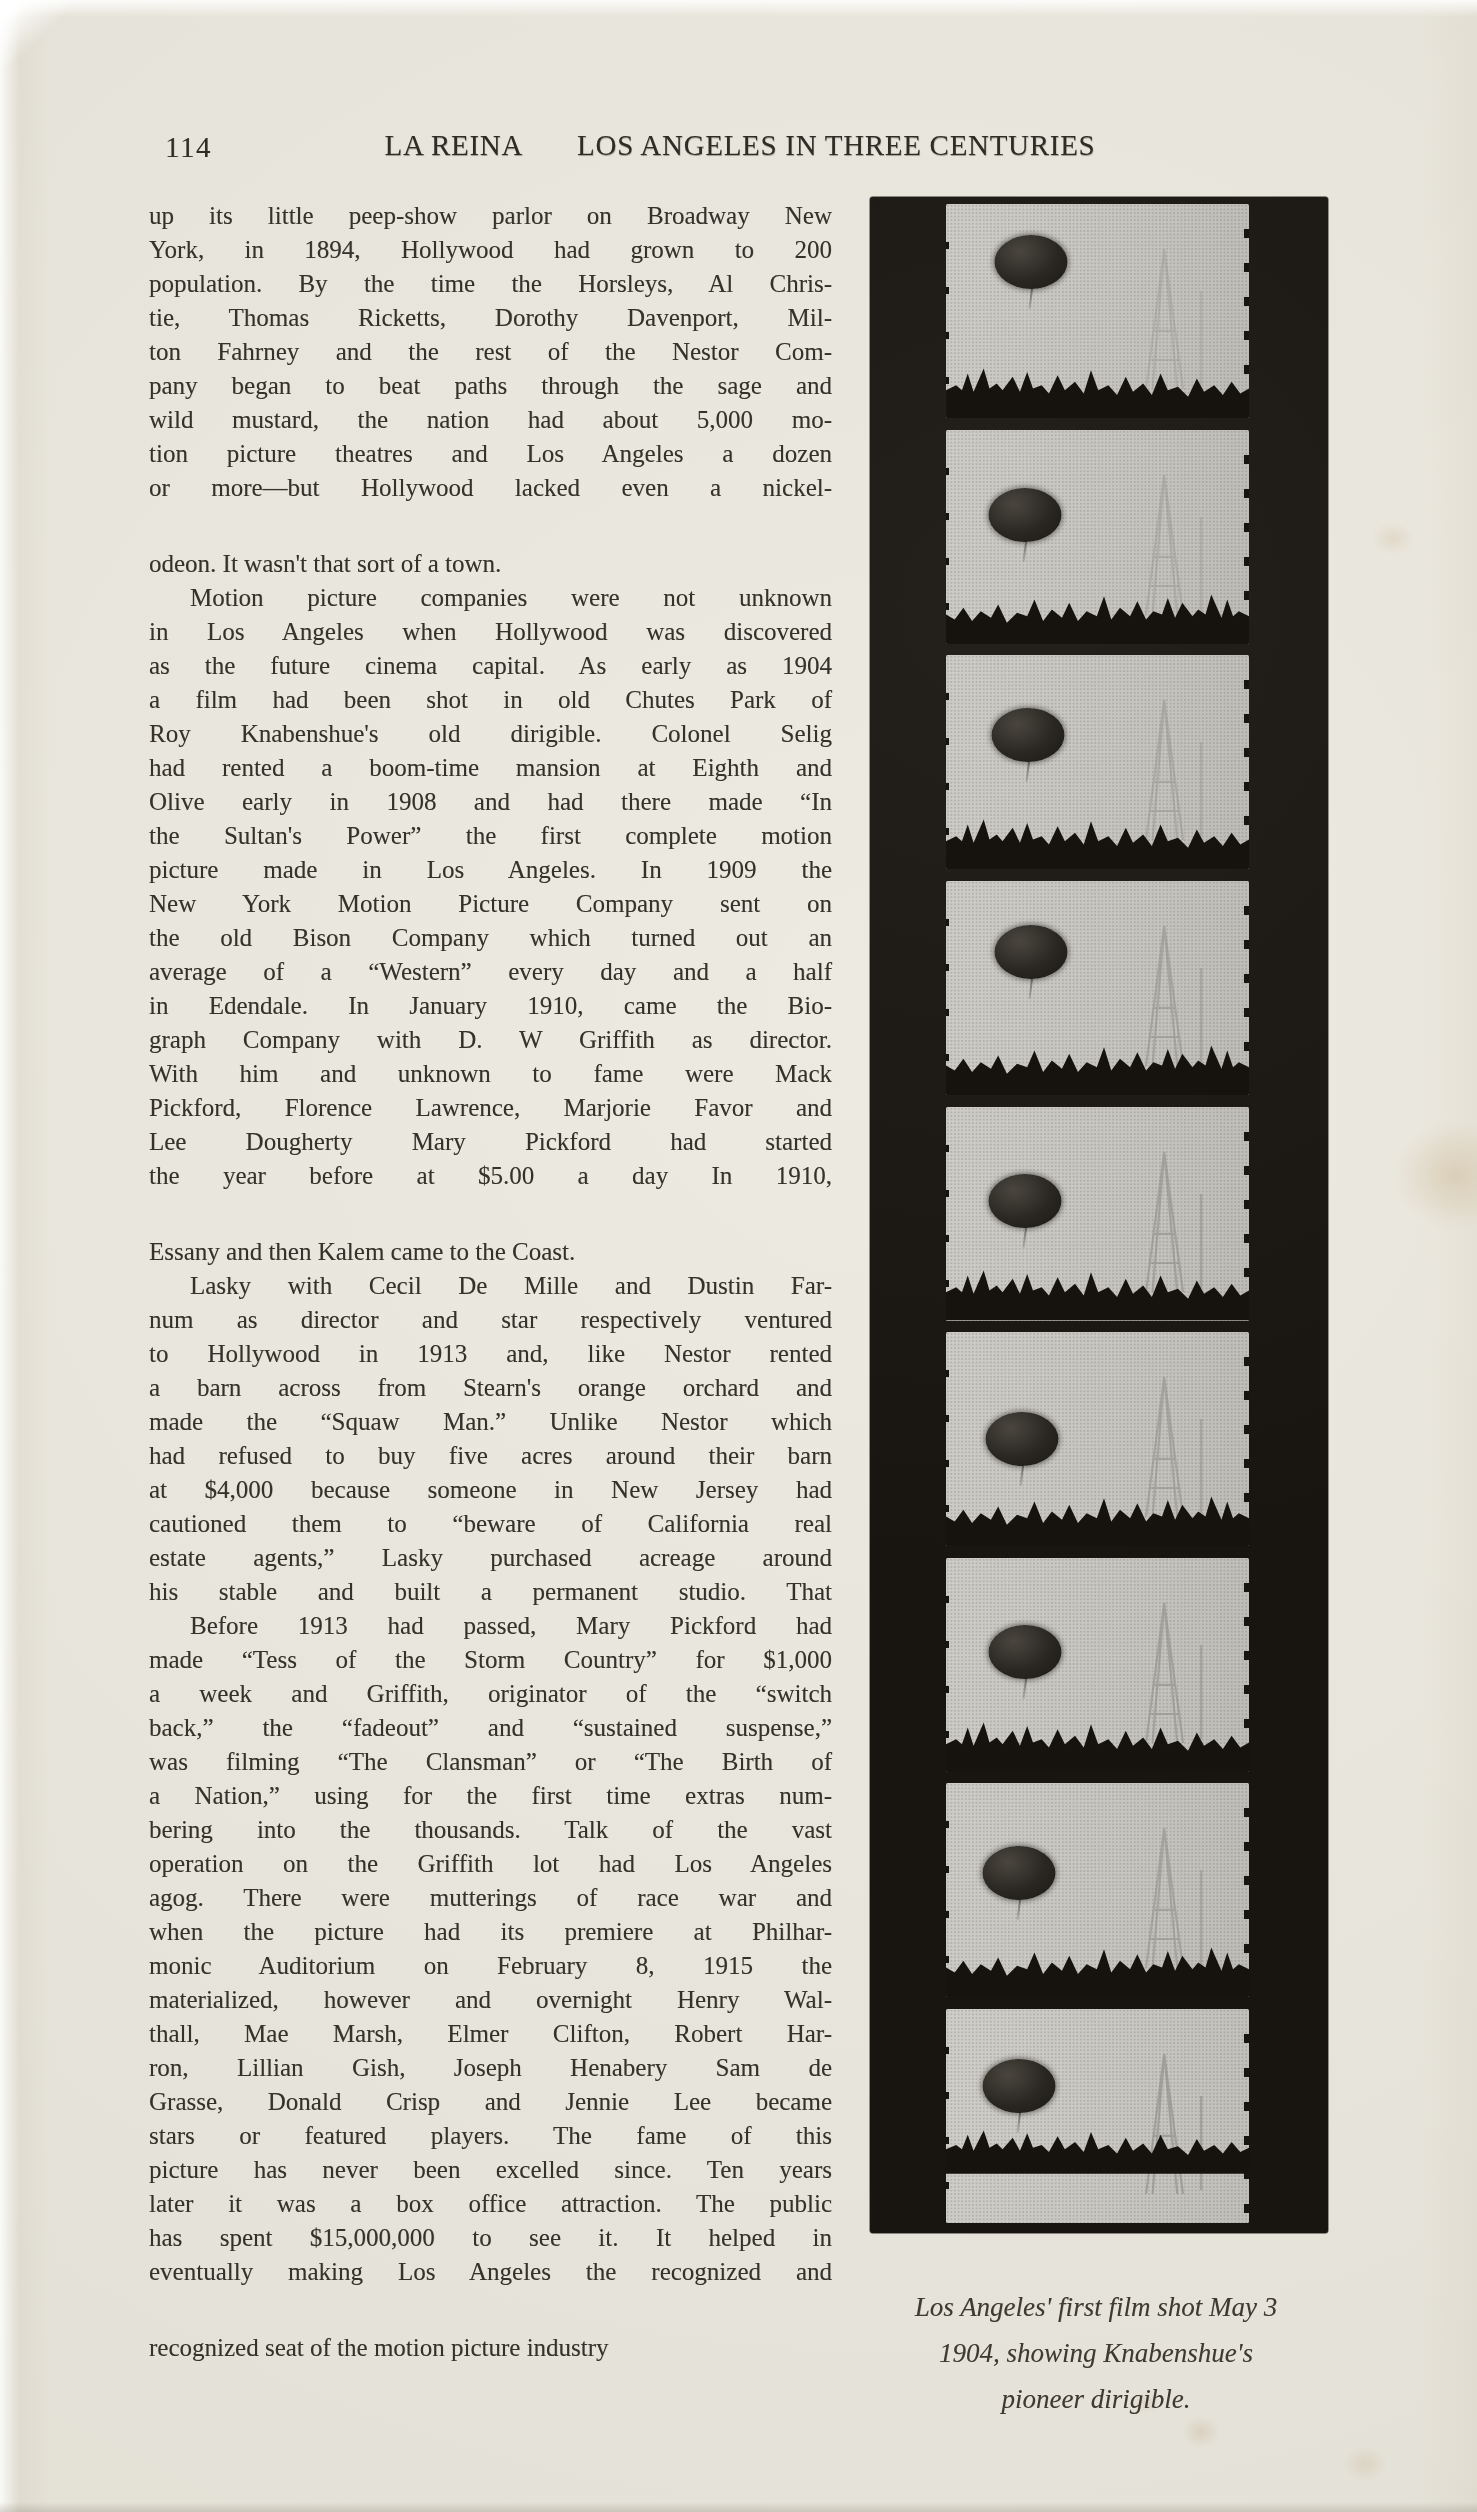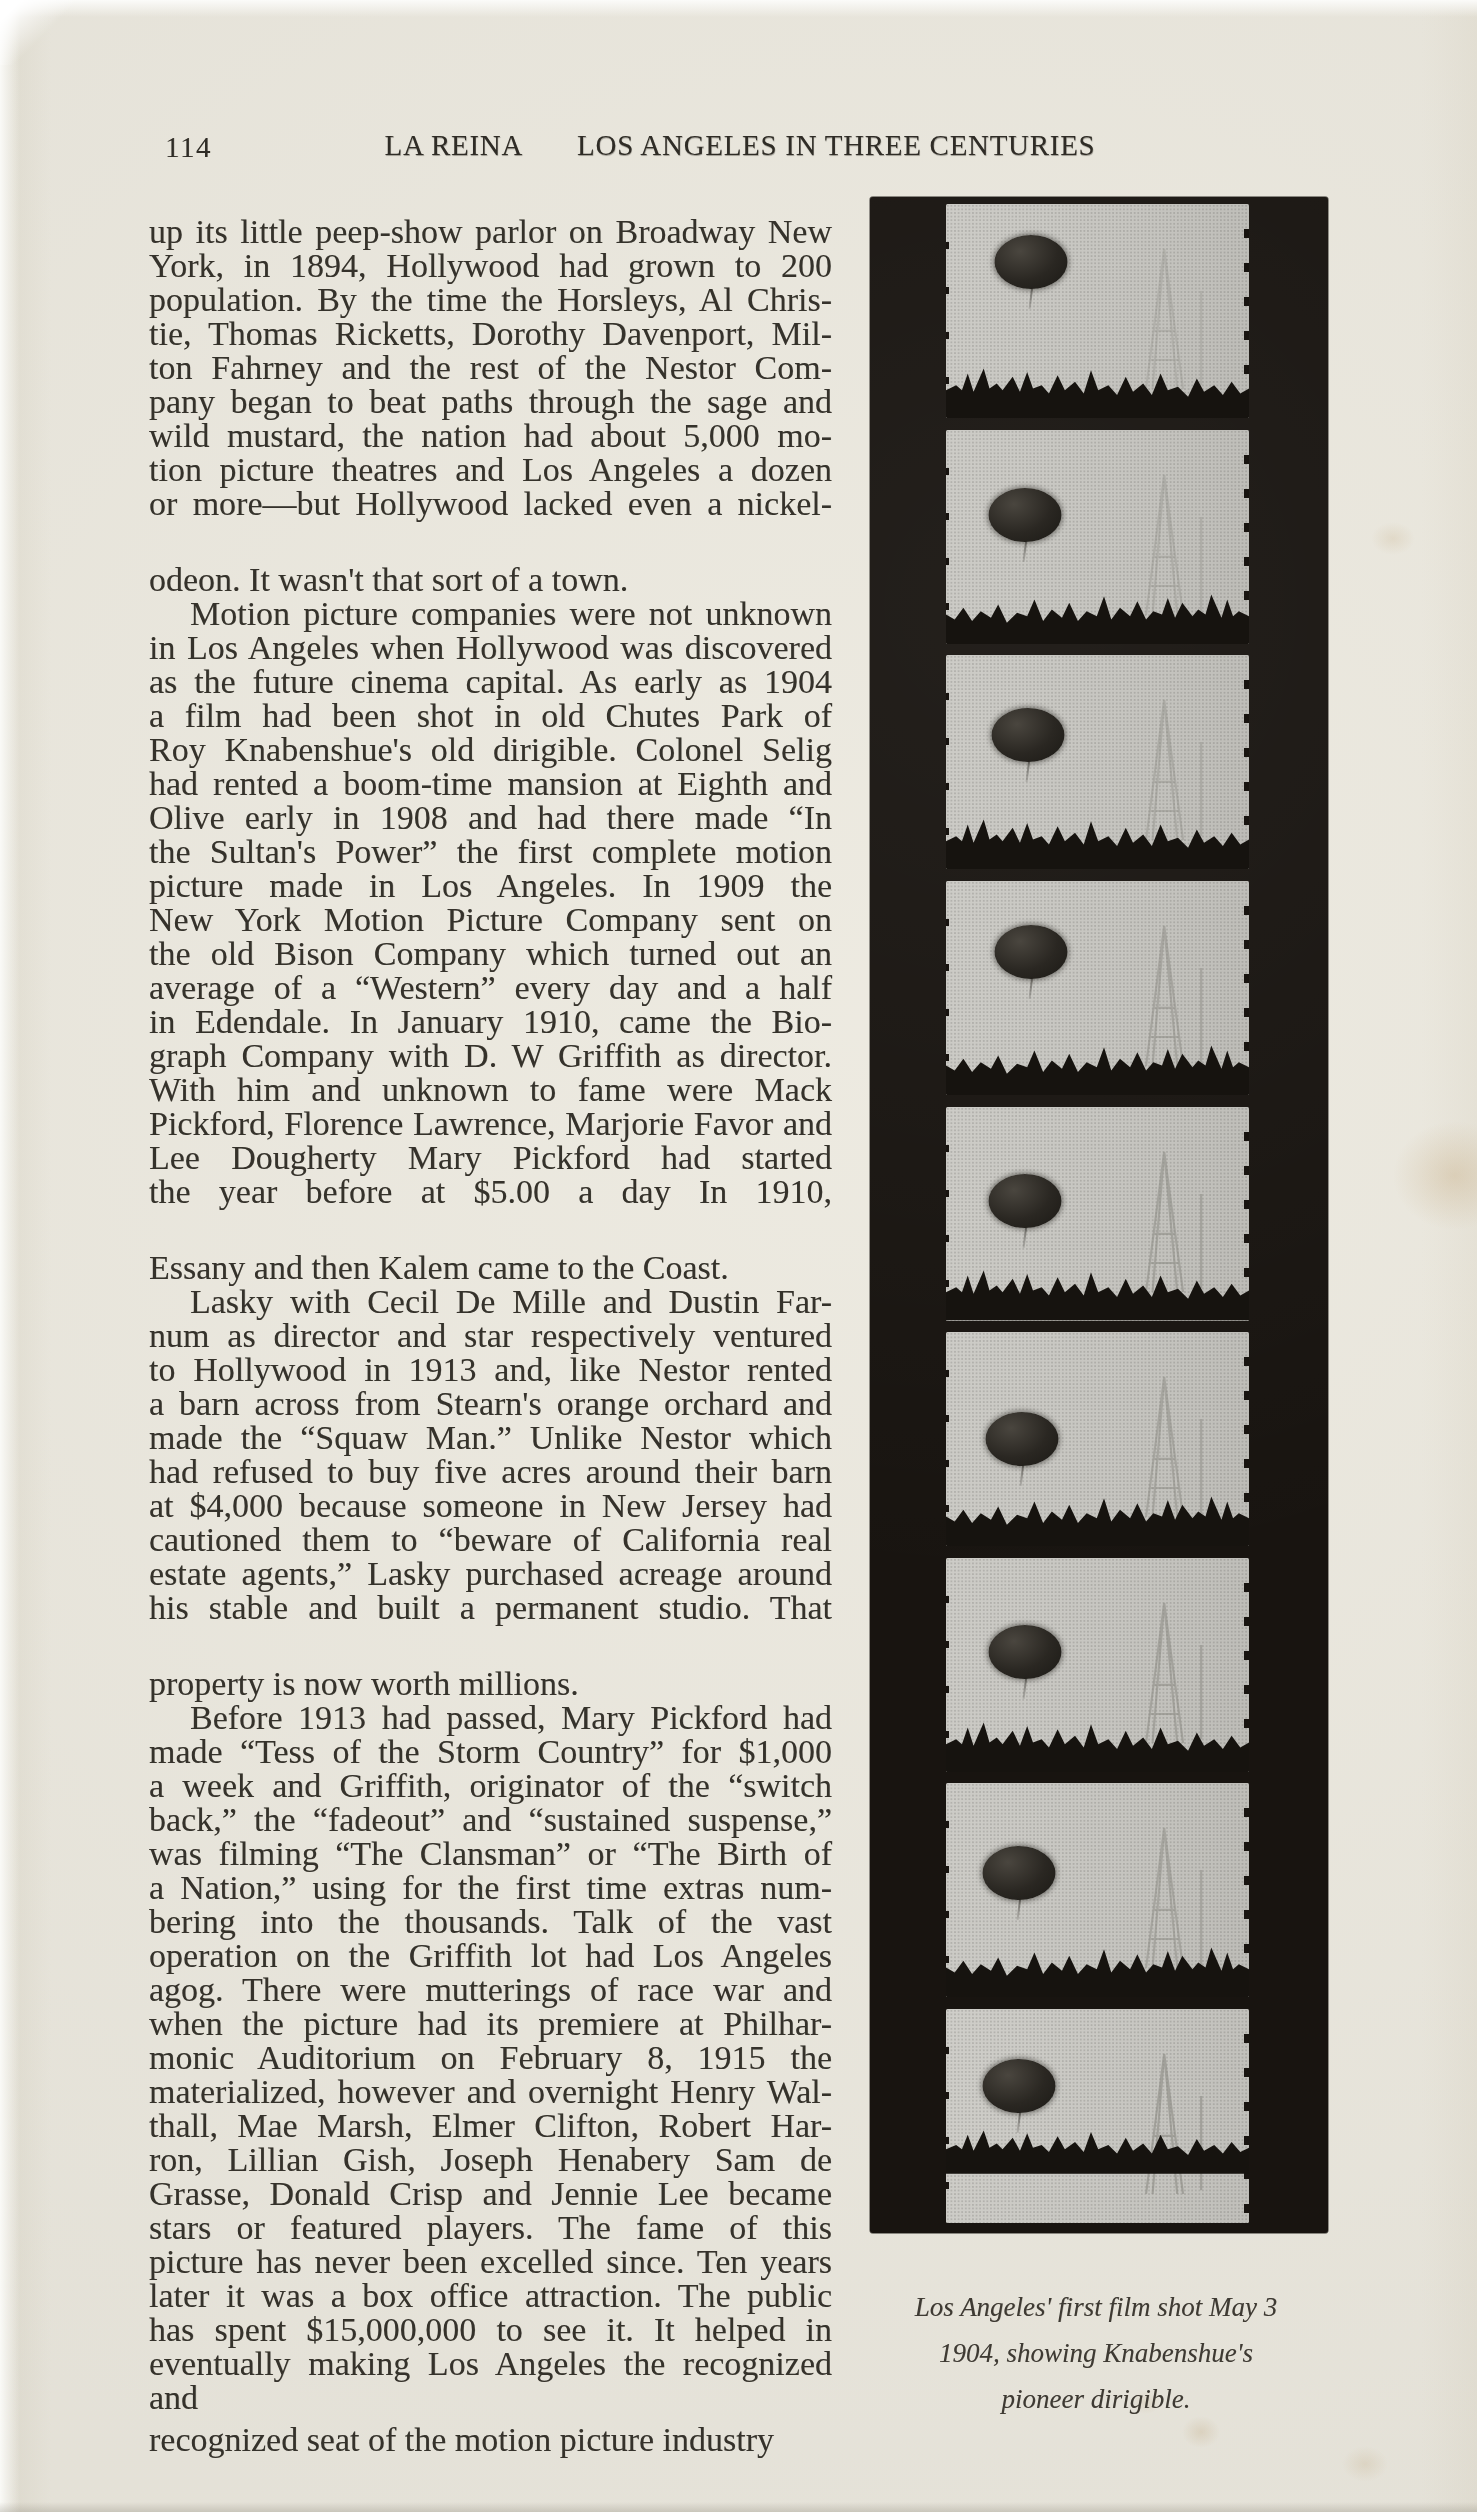--- a/index.html
+++ b/index.html
@@ -38,22 +38,22 @@
   
   .running-head { position:absolute; left:149px; top:129px; width:1182px; height:35px; }
   .page-number { position:absolute; left:16px; top:1.5px; font-size:29px; letter-spacing:1.5px;
     color:#2f2c26; text-shadow:0.4px 0.4px 0.6px rgba(47,44,38,0.35); }
   .head-title { position:absolute; left:0; top:0; width:100%; display:flex;
     justify-content:center; gap:54px; font-size:29px; letter-spacing:0.7px;
     color:#2f2c26; text-shadow:0.4px 0.4px 0.7px rgba(47,44,38,0.4);
     transform:scaleY(1.04); white-space:nowrap; }
 
   
-  .body-text { position:absolute; left:149px; top:215px; width:683px;
-    font-size:34px; line-height:34px; color:#35322b;
+  .body-text { position:absolute; left:149px; top:199px; width:683px;
+    font-size:25px; line-height:34px; color:#35322b;
     text-shadow:0.3px 0.3px 0.5px rgba(50,47,40,0.3); }
   .bline { text-align:justify; white-space:normal; height:34px; overflow:visible; }
   .bline::after { content:""; display:inline-block; width:100%; height:0; }
   .bline.last { text-align:left;margin-top:42px; }
   .bline.last::after { content:none; }
   .bline.indent { text-indent:41px; }
 
   
   .filmstrip { position:absolute; left:870px; top:197px; width:458px; height:2036px;
     background:
@@ -149,21 +149,20 @@
       <div class="bline indent">Lasky with Cecil De Mille and Dustin Far-</div>
       <div class="bline">num as director and star respectively ventured</div>
       <div class="bline">to Hollywood in 1913 and, like Nestor  rented</div>
       <div class="bline">a barn across from Stearn's orange orchard and</div>
       <div class="bline">made the “Squaw Man.”  Unlike Nestor which</div>
       <div class="bline">had refused to buy five acres around their barn</div>
       <div class="bline">at $4,000 because someone in New Jersey had</div>
       <div class="bline">cautioned them to “beware of California real</div>
       <div class="bline">estate agents,” Lasky purchased acreage around</div>
       <div class="bline">his stable and built a permanent studio.  That</div>
-      <div class="bline last">property is now worth millions.</div>
       <div class="bline indent">Before 1913 had passed, Mary Pickford had</div>
       <div class="bline">made “Tess of the Storm Country” for $1,000</div>
       <div class="bline">a week and Griffith, originator of the “switch</div>
       <div class="bline">back,” the “fadeout” and “sustained suspense,”</div>
       <div class="bline">was filming “The Clansman” or “The Birth of</div>
       <div class="bline">a Nation,” using for the first time extras num-</div>
       <div class="bline">bering into the thousands.  Talk of the vast</div>
       <div class="bline">operation on the Griffith lot had Los Angeles</div>
       <div class="bline">agog.  There were mutterings of race war and</div>
       <div class="bline">when the picture had its premiere at Philhar-</div>

